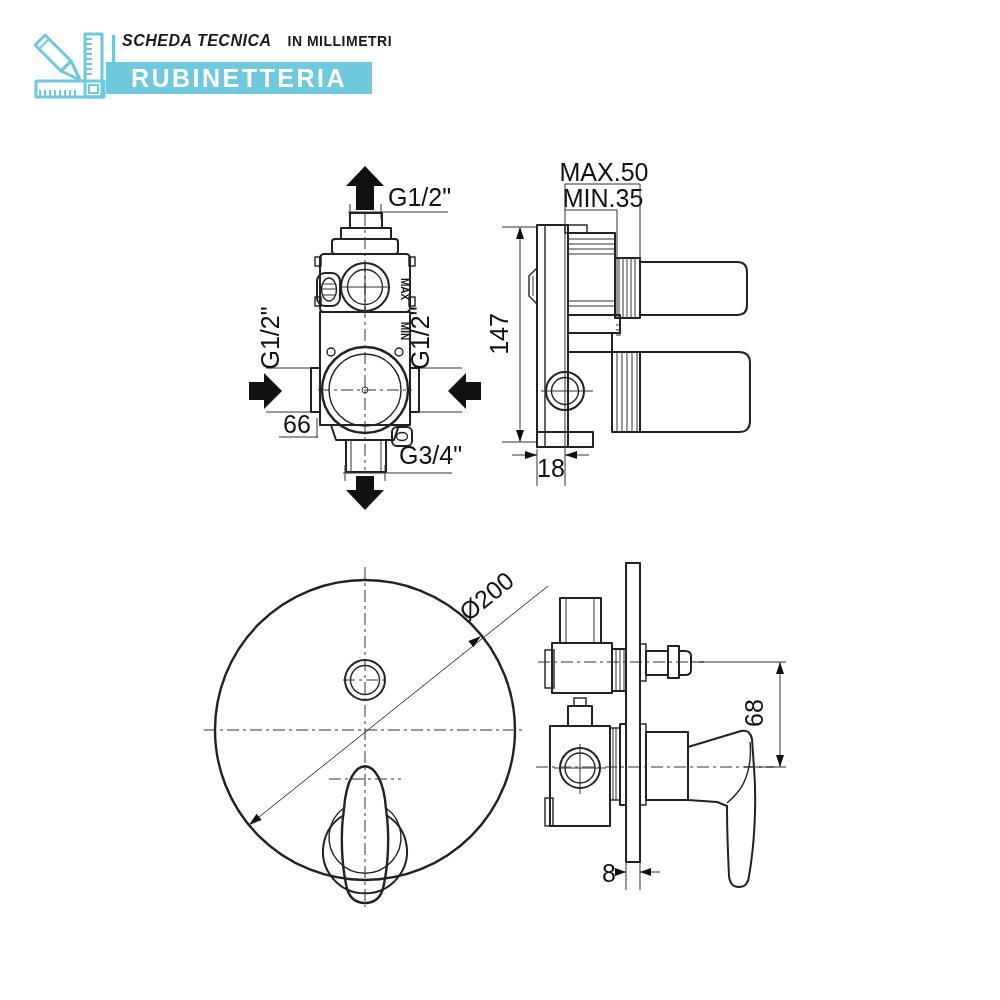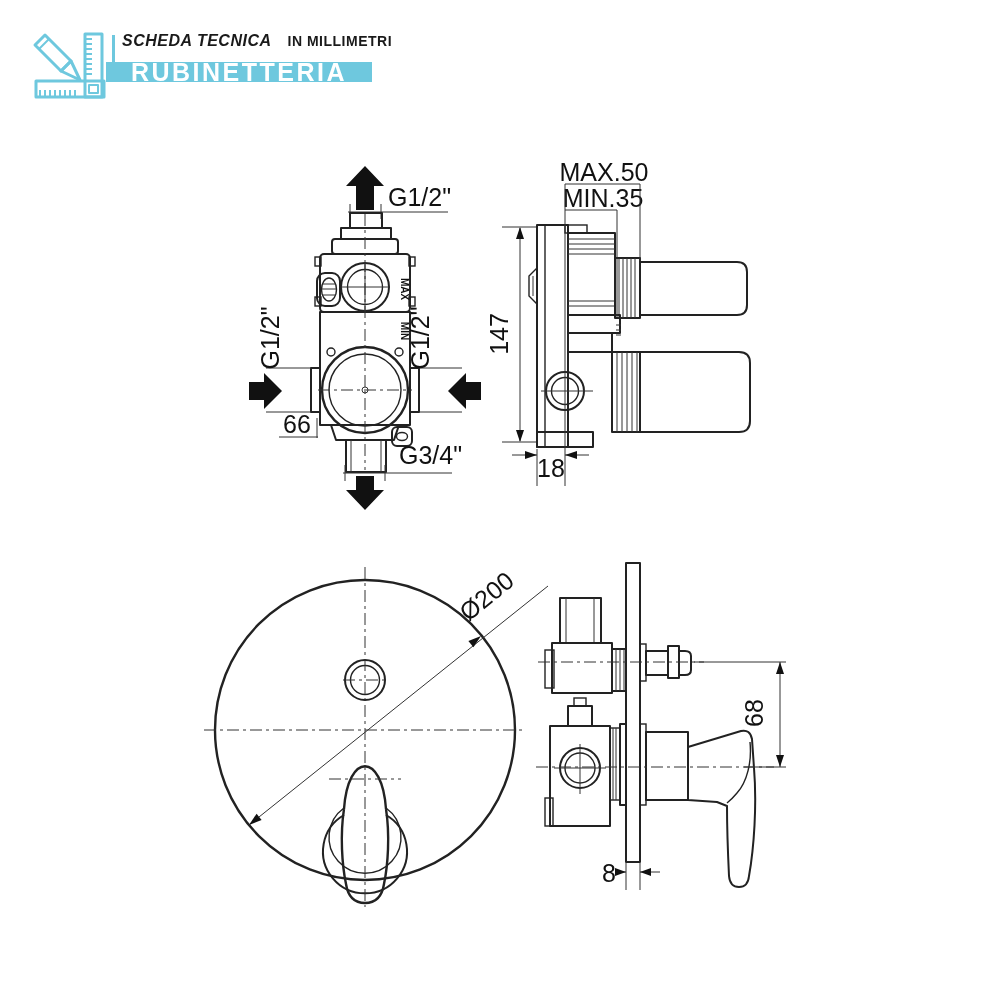--- a/index.html
+++ b/index.html
@@ -5,21 +5,21 @@
   html,body{margin:0;padding:0;background:#fff;}
   #stage{position:relative;width:1000px;height:1000px;background:#ffffff;overflow:hidden;
          font-family:"Liberation Sans", sans-serif;}
   
   .hdr{position:absolute;left:0;top:0;width:1000px;height:120px;}
   .logo{position:absolute;left:28px;top:28px;width:82px;height:74px;}
   .vsep{position:absolute;left:112px;top:35px;width:3px;height:28px;background:#6ec8de;}
   .title-row{position:absolute;left:122px;top:32px;white-space:nowrap;}
   .title{font-style:italic;font-weight:bold;font-size:16px;color:#1a1a1a;letter-spacing:.5px;}
   .subtitle{font-weight:bold;font-size:14px;color:#1a1a1a;margin-left:16px;letter-spacing:.5px;}
-  .banner{position:absolute;left:106px;top:62px;width:266px;height:20px;background:#6ec8de;
+  .banner{position:absolute;left:106px;top:62px;width:266px;height:32px;background:#6ec8de;
           display:flex;align-items:center;justify-content:center;}
   .banner span{color:#ffffff;font-weight:bold;font-size:25px;letter-spacing:2.5px;}
   
   .ol{fill:none;stroke:#222;stroke-width:2;stroke-linejoin:round;}
   .ol25{fill:none;stroke:#222;stroke-width:2.4;stroke-linejoin:round;}
   .med{fill:none;stroke:#222;stroke-width:1.4;}
   .thin{fill:none;stroke:#333;stroke-width:1;}
   .cl{fill:none;stroke:#333;stroke-width:1;stroke-dasharray:12 4 3 4;}
   .blk{fill:#111;stroke:none;}
   .dimtxt{font-family:"Liberation Sans",sans-serif;font-size:25px;fill:#111;}

